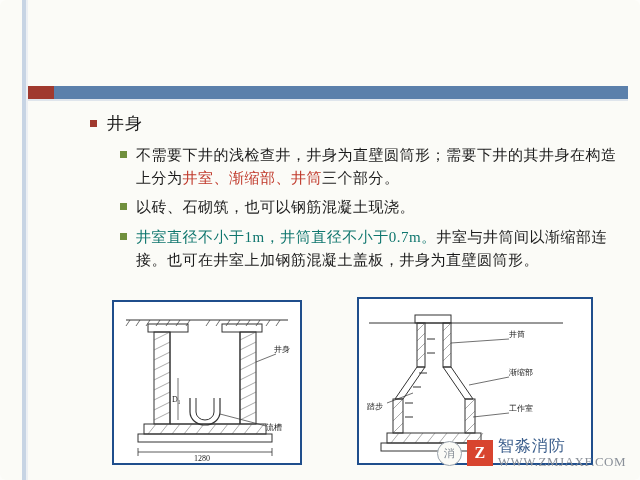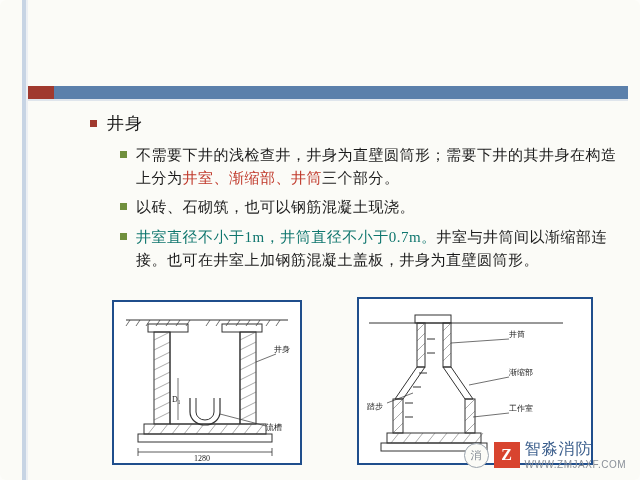--- a/index.html
+++ b/index.html
@@ -193,22 +193,22 @@
     flex-direction: column;
     line-height: 1.15;
   }
   .wm-main {
     font-family: "Liberation Serif", serif;
     font-size: 16px;
     color: #3b5e8c;
     letter-spacing: 1px;
   }
   .wm-sub {
-    font-family: Liberation Sans, sans-serif;
-    font-size: 10px;
+    font-family: Liberation Serif, serif;
+    font-size: 13px;
     color: #8a9099;
     letter-spacing: 0.5px;
   }
 </style>
 </head>
 <body>
 
 <div id="slide">
 
   <div class="left-bar"></div>

